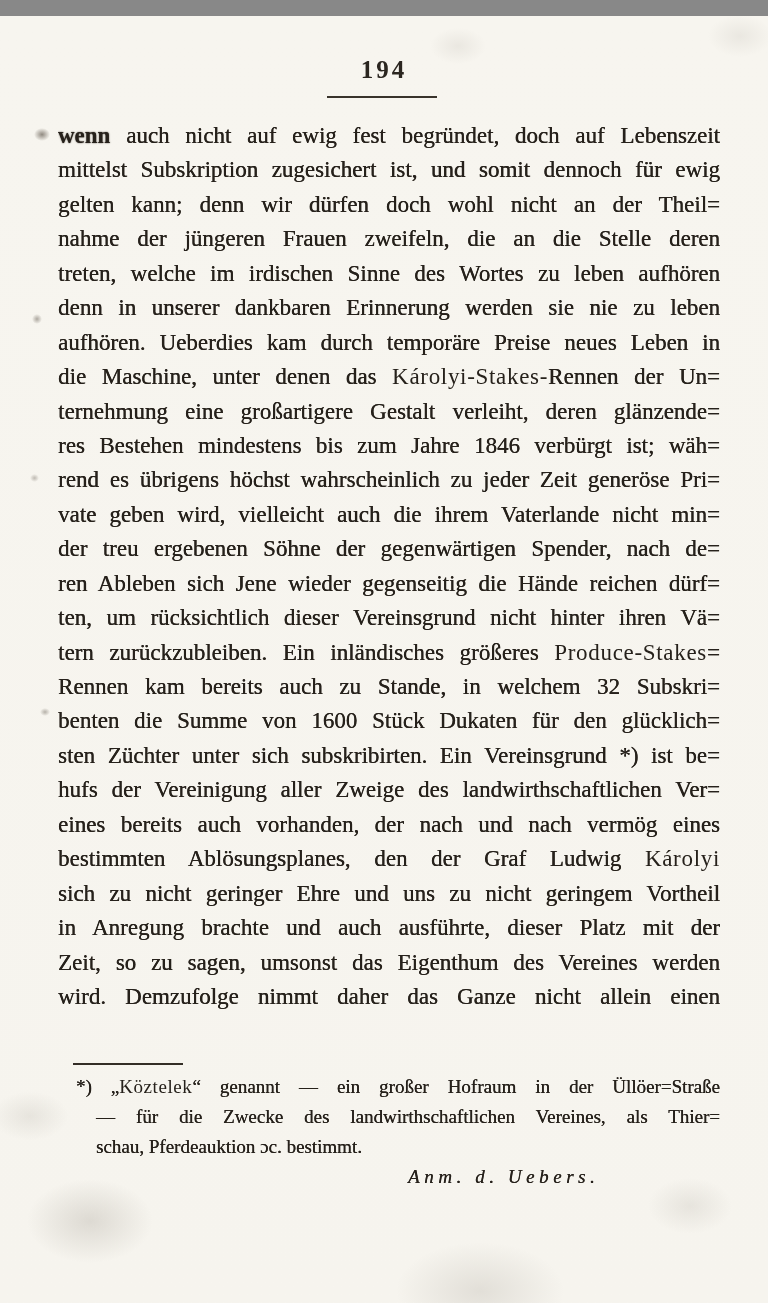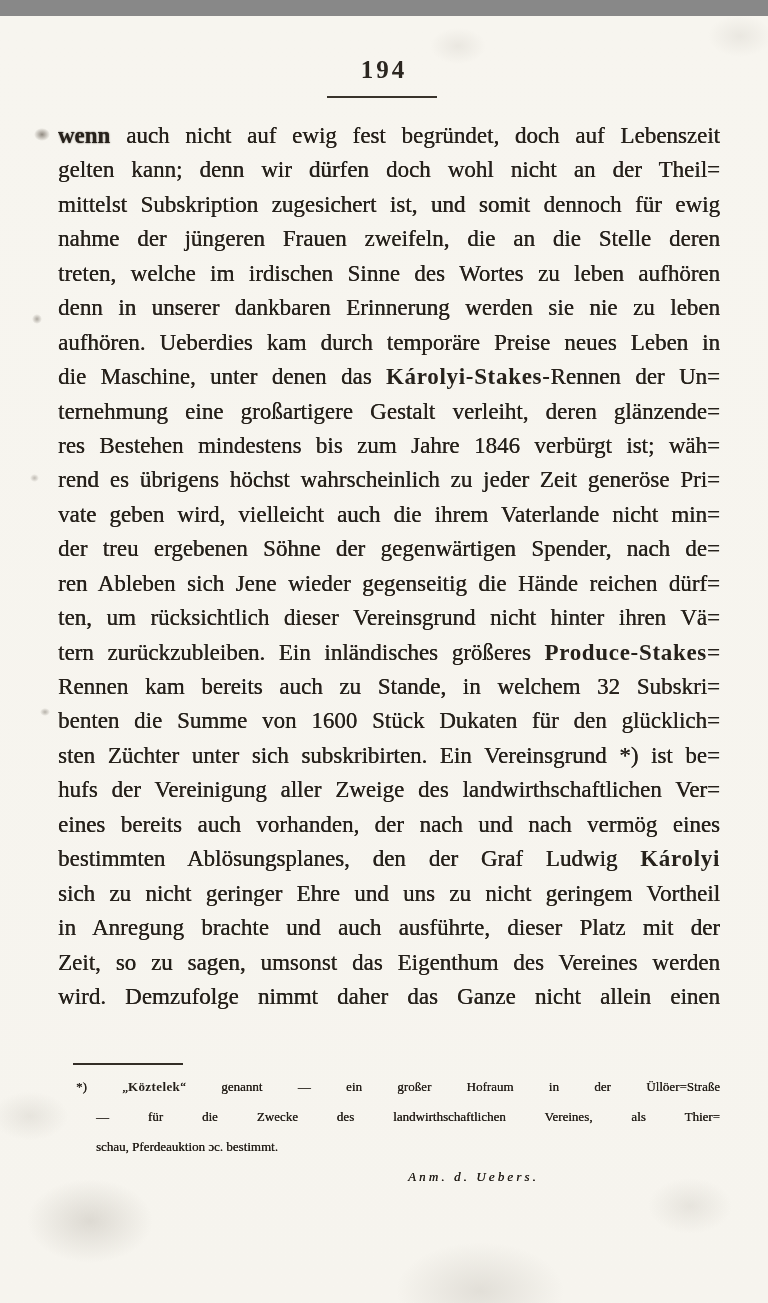--- a/index.html
+++ b/index.html
@@ -29,30 +29,30 @@
     position:absolute; top:80px; left:327px;
     width:110px; height:2px; background:#39332b;
   }
   .body-text {
     position:absolute; top:103px; left:58px; width:662px;
     font-size:23px; line-height:34.45px;
     text-shadow:0.3px 0 0 currentColor;
   }
   .line { text-align:justify; text-align-last:justify; height:34.45px; overflow:hidden; }
   .seg { }
-  .antiqua { font-weight:bold; letter-spacing:0.03em; text-shadow:none; }
+  .antiqua { font-weight:normal; letter-spacing:0.03em; text-shadow:none; }
   .spaced { letter-spacing:0.22em; }
   .smudge { font-weight:bold; text-shadow:0 0 1.5px rgba(42,34,25,0.95); }
   .footnote-rule {
     position:absolute; top:1047px; left:73px;
     width:110px; height:2px; background:#332d26;
   }
   .footnote {
     position:absolute; top:1056px; left:58px; width:662px;
-    font-size:13px; line-height:30px;
+    font-size:19px; line-height:30px;
     text-shadow:0.2px 0 0 currentColor;
   }
   .fn-line1 { padding-left:18px; text-align:justify; text-align-last:justify; height:30px; overflow:hidden; }
   .fn-line2 { padding-left:38px; text-align:justify; text-align-last:justify; height:30px; overflow:hidden; }
   .fn-line3 { padding-left:38px; height:30px; overflow:hidden; }
   .fn-attrib { padding-left:350px; letter-spacing:0.24em; height:30px; overflow:hidden;font-style:italic; }
   .ink-smudge { position:absolute; border-radius:50%; }
   .smudge-a { top:112px; left:34px; width:16px; height:13px;
     background:radial-gradient(closest-side, rgba(60,50,38,0.55), transparent); }
   .smudge-b { top:298px; left:32px; width:10px; height:10px;
@@ -69,22 +69,22 @@
 </head>
 <body>
 
 <div class="page">
 
   <div class="page-number">194</div>
   <div class="head-rule"></div>
 
   <div class="body-text">
     <div class="line"><span class="seg smudge">wenn</span><span class="seg"> auch nicht auf ewig fest begründet, doch auf Lebenszeit</span></div>
+    <div class="line"><span class="seg">mittelst Subskription zugesichert ist, und somit dennoch für ewig</span></div>
     <div class="line"><span class="seg">gelten kann; denn wir dürfen doch wohl nicht an der Theil=</span></div>
-    <div class="line"><span class="seg">mittelst Subskription zugesichert ist, und somit dennoch für ewig</span></div>
     <div class="line"><span class="seg">nahme der jüngeren Frauen zweifeln, die an die Stelle deren</span></div>
     <div class="line"><span class="seg">treten, welche im irdischen Sinne des Wortes zu leben aufhören</span></div>
     <div class="line"><span class="seg">denn in unserer dankbaren Erinnerung werden sie nie zu leben</span></div>
     <div class="line"><span class="seg">aufhören. Ueberdies kam durch temporäre Preise neues Leben in</span></div>
     <div class="line"><span class="seg">die Maschine, unter denen das </span><span class="seg antiqua">Károlyi-Stakes-</span><span class="seg">Rennen der Un=</span></div>
     <div class="line"><span class="seg">ternehmung eine großartigere Gestalt verleiht, deren glänzende=</span></div>
     <div class="line"><span class="seg">res Bestehen mindestens bis zum Jahre 1846 verbürgt ist; wäh=</span></div>
     <div class="line"><span class="seg">rend es übrigens höchst wahrscheinlich zu jeder Zeit generöse Pri=</span></div>
     <div class="line"><span class="seg">vate geben wird, vielleicht auch die ihrem Vaterlande nicht min=</span></div>
     <div class="line"><span class="seg">der treu ergebenen Söhne der gegenwärtigen Spender, nach de=</span></div>

